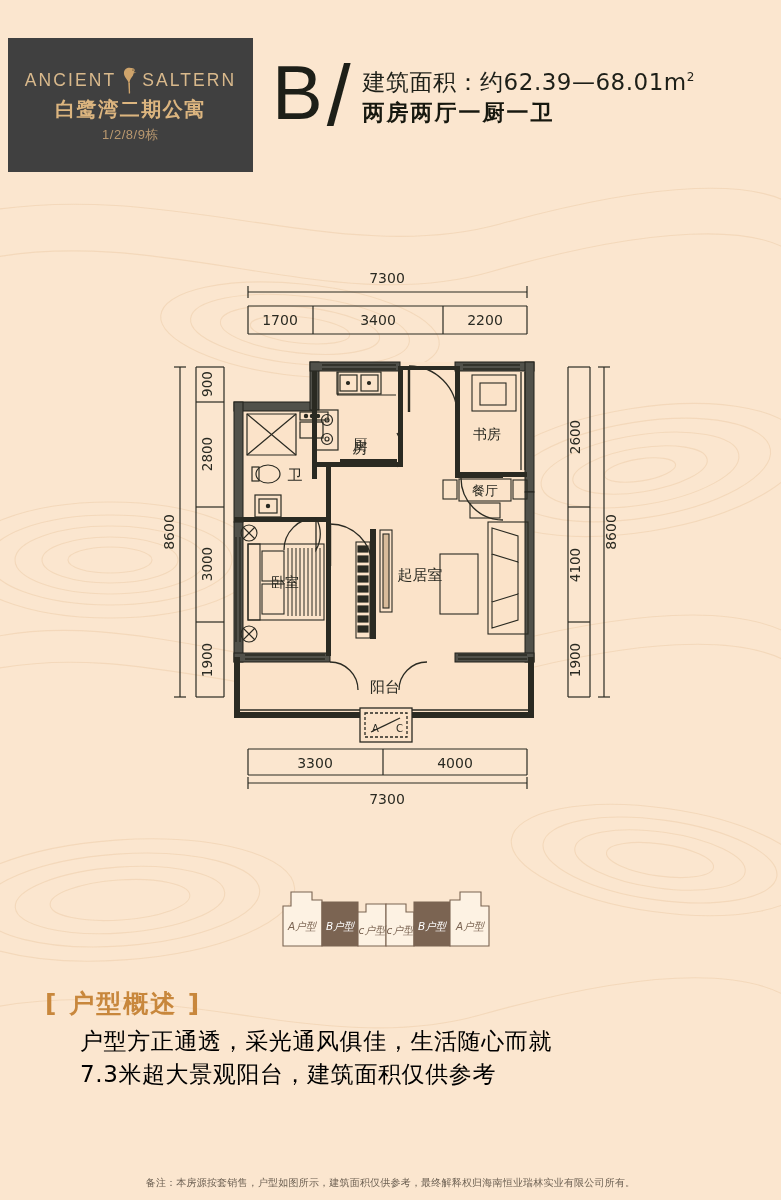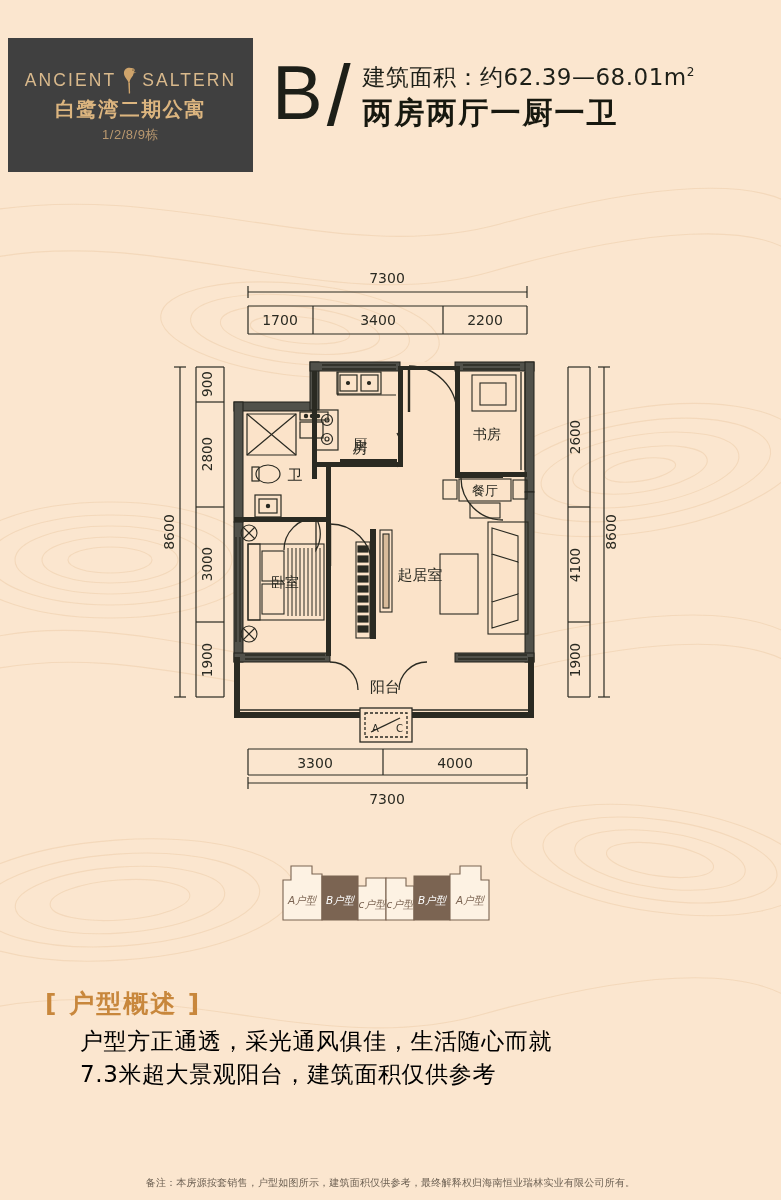--- a/index.html
+++ b/index.html
@@ -50,30 +50,30 @@
     font-size: 86px; line-height: 86px; font-weight: 300; color: #1d1f18;
     align-self: center; padding-bottom: 4px;
   }
   #title-texts { display: flex; flex-direction: column; justify-content: center; padding-left: 12px; }
   #title-area {
     font-size: 23px; color: #1d1f18; letter-spacing: .5px; white-space: nowrap;
     font-family: "DejaVu Sans", "Liberation Sans", sans-serif; line-height: 1.35;
   }
   #title-area sup { font-size: 12px; vertical-align: super; }
   #title-rooms {
-    font-size: 30px; color: #17180f; letter-spacing: 2px; white-space: nowrap;
+    font-size: 22px; color: #17180f; letter-spacing: 2px; white-space: nowrap;
     font-weight: 700; line-height: 1.25; margin-top: 1px;
     font-family: "DejaVu Sans", "Liberation Sans", sans-serif;
   }
 
   
   #plan { position: absolute; left: 0; top: 262px; width: 714px; height: 560px; z-index: 4; }
 
   
-  #keyplan { position: absolute; left: 0; top: 842px; width: 772px; height: 100px; z-index: 4; }
+  #keyplan { position: absolute; left: 0; top: 868px; width: 772px; height: 100px; z-index: 4; }
 
   
   #desc { position: absolute; left: 0; top: 987px; width: 781px; text-align: left; z-index: 4; margin-left: 45px; }
   #desc-title {
     font-size: 25px; font-weight: 700; color: #c8873c; letter-spacing: 2px;
     font-family: "DejaVu Sans", "Liberation Sans", sans-serif;
   }
   .desc-line {
     font-size: 23px; color: #000000; line-height: 1.43; letter-spacing: .6px;
     font-family: "DejaVu Sans", "Liberation Sans", sans-serif;

